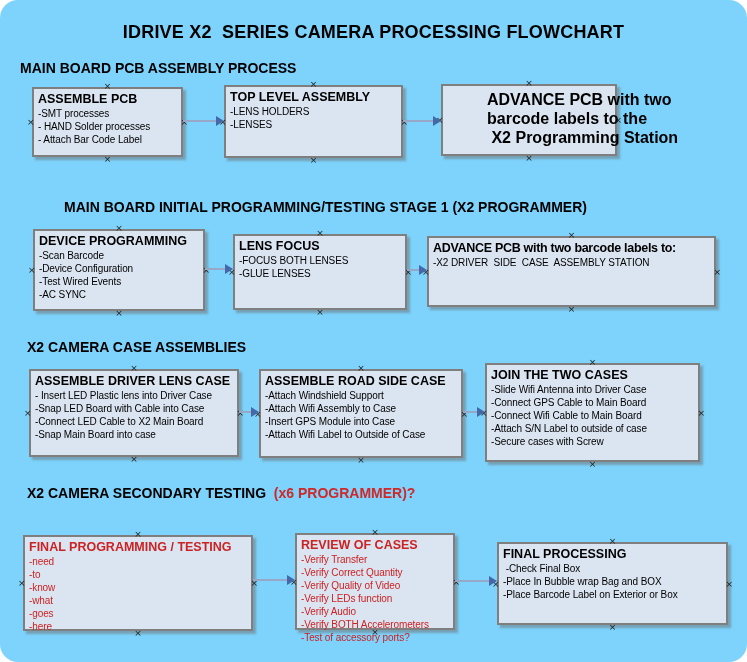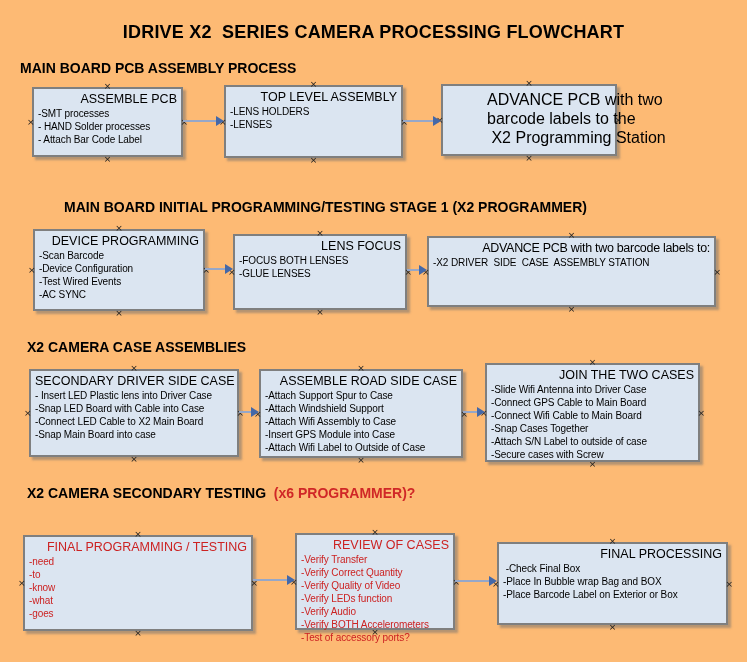--- a/index.html
+++ b/index.html
@@ -1,37 +1,37 @@
 <!DOCTYPE html>
 <html style="--box-fill: #dbe5f1; --box-border: #7f7f7f; --red-text: #cc2222; --red-accent: #d02727; --arrow-line: #96a7c8; --arrow-head: #4468a8;"><head>
 <meta charset="utf-8">
 <style>
   html,body{margin:0;padding:0;background:#fff;}
   #canvas{
-    position:relative;width:747px;height:662px;background:#fdba74;overflow:hidden;
-    font-family:"Liberation Sans","DejaVu Sans",sans-serif;color:#000;
+    position:relative;width:747px;height:662px;background:#7dd3fc;overflow:hidden;
+    font-family:"Liberation Sans","DejaVu Sans",sans-serif;color:#000;border-radius:18px;
   }
   .fc-title{
     position:absolute;left:0;top:22px;width:100%;text-align:center;
     font-size:18px;font-weight:bold;white-space:pre;letter-spacing:.2px;
   }
   .fc-heading{
     position:absolute;font-size:14px;font-weight:bold;white-space:pre;color:#000;
   }
   .fc-heading .accent{color:var(--red-accent,#d02727);}
   .fc-box{
     position:absolute;box-sizing:border-box;
     background:var(--box-fill,#dbe5f1);
     border:2px solid var(--box-border,#7f7f7f);
     box-shadow:3px 3px 2px rgba(110,110,110,.5);
     padding:2px 4px;overflow:visible;
   }
   .fc-box.red{color:var(--red-text,#cc2222);}
   .fc-box-title{
-    font-weight:normal;font-size:12.5px;line-height:16px;white-space:pre;text-align:right;
+    font-weight:bold;font-size:12.5px;line-height:16px;white-space:pre;
   }
   .fc-box.multiline .fc-box-title{line-height:19px;font-size:16px;padding-top:2px;margin-left:40px;}
   .fc-box.tight .fc-box-title{letter-spacing:-.3px;}
   .fc-item{
     font-size:10px;line-height:13px;white-space:pre;letter-spacing:-.1px;
   }
   .fc-arrow{position:absolute;height:10px;}
   .fc-arrow-line{
     position:absolute;left:0;right:6px;top:4px;height:2px;
     background:var(--arrow-line,#96a7c8);
@@ -125,70 +125,69 @@
     <div class="fc-box-items">
         <div class="fc-item">-X2 DRIVER  SIDE  CASE  ASSEMBLY STATION</div>
       </div>
   <span class="fc-handle fc-handle-top">×</span>
       <span class="fc-handle fc-handle-bottom">×</span>
       <span class="fc-handle fc-handle-left">×</span>
       <span class="fc-handle fc-handle-right">×</span>
     </div>
 
   <div class="fc-box" style="left:29px;top:369px;width:210px;height:88px;">
-    <div class="fc-box-title">SECONDARY DRIVER SIDE CASE</div>
+    <div class="fc-box-title">ASSEMBLE DRIVER LENS CASE</div>
     <div class="fc-box-items">
         <div class="fc-item">- Insert LED Plastic lens into Driver Case</div>
         <div class="fc-item">-Snap LED Board with Cable into Case</div>
         <div class="fc-item">-Connect LED Cable to X2 Main Board</div>
         <div class="fc-item">-Snap Main Board into case</div>
       </div>
   <span class="fc-handle fc-handle-top">×</span>
       <span class="fc-handle fc-handle-bottom">×</span>
       <span class="fc-handle fc-handle-left">×</span>
       <span class="fc-handle fc-handle-right">×</span>
     </div>
   <div class="fc-box" style="left:259px;top:369px;width:204px;height:89px;">
     <div class="fc-box-title">ASSEMBLE ROAD SIDE CASE</div>
     <div class="fc-box-items">
-        <div class="fc-item">-Attach Support Spur to Case</div>
         <div class="fc-item">-Attach Windshield Support</div>
         <div class="fc-item">-Attach Wifi Assembly to Case</div>
         <div class="fc-item">-Insert GPS Module into Case</div>
         <div class="fc-item">-Attach Wifi Label to Outside of Case</div>
       </div>
   <span class="fc-handle fc-handle-top">×</span>
       <span class="fc-handle fc-handle-bottom">×</span>
       <span class="fc-handle fc-handle-left">×</span>
       <span class="fc-handle fc-handle-right">×</span>
     </div>
   <div class="fc-box" style="left:485px;top:363px;width:215px;height:99px;">
     <div class="fc-box-title">JOIN THE TWO CASES</div>
     <div class="fc-box-items">
         <div class="fc-item">-Slide Wifi Antenna into Driver Case</div>
         <div class="fc-item">-Connect GPS Cable to Main Board</div>
         <div class="fc-item">-Connect Wifi Cable to Main Board</div>
-        <div class="fc-item">-Snap Cases Together</div>
         <div class="fc-item">-Attach S/N Label to outside of case</div>
         <div class="fc-item">-Secure cases with Screw</div>
       </div>
   <span class="fc-handle fc-handle-top">×</span>
       <span class="fc-handle fc-handle-bottom">×</span>
       <span class="fc-handle fc-handle-left">×</span>
       <span class="fc-handle fc-handle-right">×</span>
     </div>
 
   <div class="fc-box red" style="left:23px;top:535px;width:230px;height:96px;">
     <div class="fc-box-title">FINAL PROGRAMMING / TESTING</div>
     <div class="fc-box-items">
         <div class="fc-item">-need</div>
         <div class="fc-item">-to</div>
         <div class="fc-item">-know</div>
         <div class="fc-item">-what</div>
         <div class="fc-item">-goes</div>
+        <div class="fc-item">-here</div>
       </div>
   <span class="fc-handle fc-handle-top">×</span>
       <span class="fc-handle fc-handle-bottom">×</span>
       <span class="fc-handle fc-handle-left">×</span>
       <span class="fc-handle fc-handle-right">×</span>
     </div>
   <div class="fc-box red" style="left:295px;top:533px;width:160px;height:97px;">
     <div class="fc-box-title">REVIEW OF CASES</div>
     <div class="fc-box-items">
         <div class="fc-item">-Verify Transfer</div>

